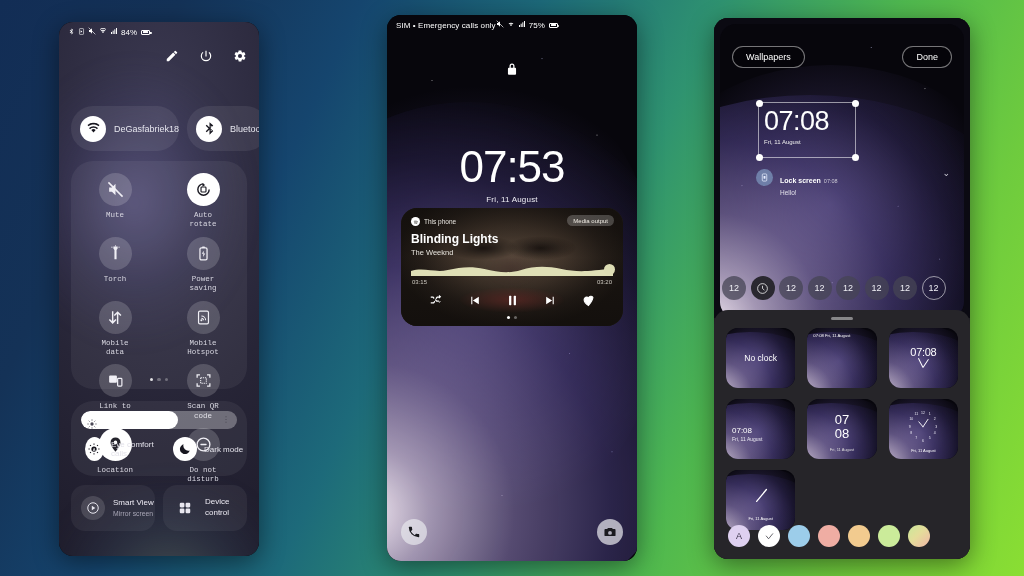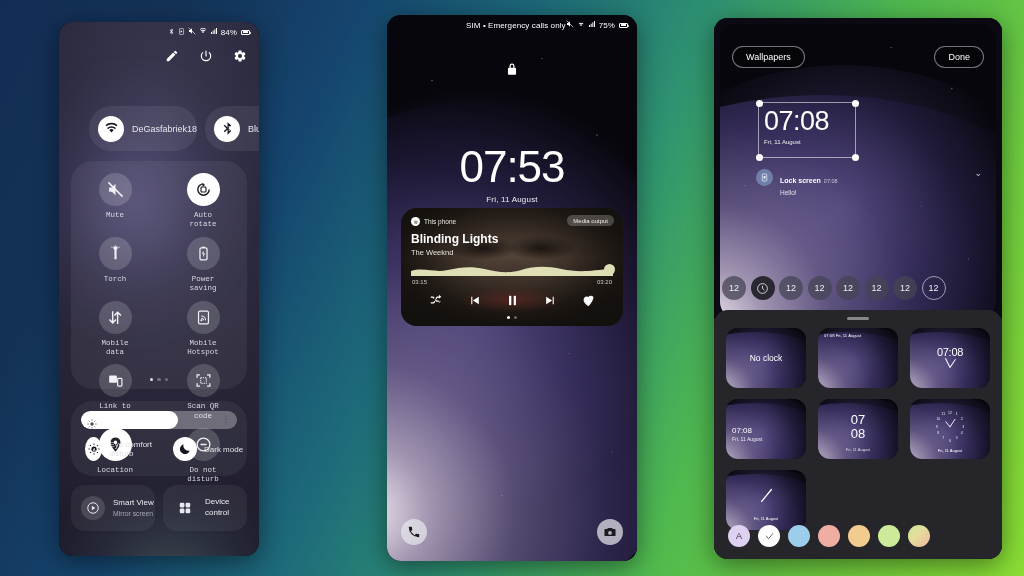--- a/index.html
+++ b/index.html
@@ -18,21 +18,21 @@
   
   .phone {
     position: absolute;
     border-radius: 14px;
     overflow: hidden;
     background: #000;
     box-shadow: 0 6px 26px rgba(0,0,0,.45);
   }
   #phone-qs     { left: 59px;  top: 22px;  width: 200px; height: 534px; }
   #phone-lock   { left: 387px; top: 15px;  width: 250px; height: 546px; }
-  #phone-wall   { left: 714px; top: 18px;  width: 288px; height: 541px; }
+  #phone-wall   { left: 714px; top: 18px;  width: 256px; height: 541px; }
 
   .screen { position: absolute; inset: 0; overflow: hidden; }
 
   
   .wallpaper { position: absolute; inset: 0; background: #07060c; overflow: hidden; }
   .wallpaper .sphere {
     position: absolute;
     border-radius: 50%;
     background:
       radial-gradient(circle at 28% 78%, rgba(255,245,255,.95) 0%, rgba(214,198,232,.75) 12%,
@@ -52,21 +52,21 @@
       radial-gradient(1px 1px at 35% 30%, #e4e0ff, transparent),
       radial-gradient(1px 1px at 9%  55%, #fff, transparent),
       radial-gradient(1px 1px at 73% 62%, #dcd8ff, transparent),
       radial-gradient(1px 1px at 46% 88%, #fff, transparent),
       radial-gradient(1px 1px at 90% 80%, #cfd4ff, transparent);
   }
 
   
   .statusbar {
     position: absolute; left: 0; right: 0; top: 0; height: 20px;
-    display: flex; align-items: center; justify-content: flex-end;
+    display: flex; align-items: center; justify-content: flex-start;
     padding: 8px 9px; color: #fff; font-size: 8px; z-index: 30;
     letter-spacing: .1px;
   }
   .sb-right { display: flex; align-items: center; gap: 3px; }
   .sb-ico { display: inline-block; line-height: 1; font-size: 7.5px; }
   .batt {
     display:inline-block; width: 9px; height: 5px; border: .8px solid #fff;
     border-radius: 1px; position: relative; margin-left: 1px;
   }
   .batt:after { content:''; position:absolute; right:-2.2px; top:1px; width:1.2px; height:2.4px; background:#fff; border-radius:0 1px 1px 0;}
@@ -89,21 +89,21 @@
     filter: blur(14px);
   }
   .qs-actions {
     position: absolute; right: 11px; top: 26px;
     display: flex; gap: 18px; align-items: center; z-index: 10;
   }
   .qs-actions .act { width: 16px; height: 16px; color:#fff; display:flex; align-items:center; justify-content:center; }
   .qs-actions svg { width: 14px; height: 14px; fill: #ffffff; }
 
   .toggle-row {
-    position:absolute; left: 30px; right: 12px; top: 84px;
+    position:absolute; left: 12px; right: 12px; top: 84px;
     display:flex; gap: 8px; z-index:10;align-items:center;
   }
   .toggle-pill {
     flex:1; height: 45px; border-radius: 22px;
     background: rgba(255,255,255,.075);
     display:flex; align-items:center; gap: 8px; padding-left: 9px;
     color:#e6e6ee; font-size: 9px;
   }
   .pill-ico { width: 26px; height: 26px; border-radius:50%; background:#fff;
     display:flex; align-items:center; justify-content:center; flex:0 0 26px;}
@@ -484,21 +484,21 @@
         <div class="bright-item">
           <span class="bi">
             <svg viewBox="0 0 24 24">
                 <circle cx="12" cy="12" r="4.5"></circle>
                 <text x="12" y="15" font-size="7" text-anchor="middle" fill="#fff" font-family="Liberation Sans">A</text>
                 <g stroke="#17161f" stroke-width="1.8">
                   <path d="M12 2.5v2.2M12 19.3v2.2M2.5 12h2.2M19.3 12h2.2M5.2 5.2l1.6 1.6M17.2 17.2l1.6 1.6M18.8 5.2l-1.6 1.6M6.8 17.2l-1.6 1.6"></path>
                 </g>
               </svg>
           </span>
-          <span>Eye comfort disturb</span>
+          <span>Eye comfort calls</span>
         </div>
         <div class="bright-item">
           <span class="bi">
             <svg viewBox="0 0 24 24">
                 <path d="M20 14.5A8.5 8.5 0 0 1 9.5 4 8.5 8.5 0 1 0 20 14.5z"></path>
               </svg>
           </span>
           <span>Dark mode</span>
         </div>
       </div>

